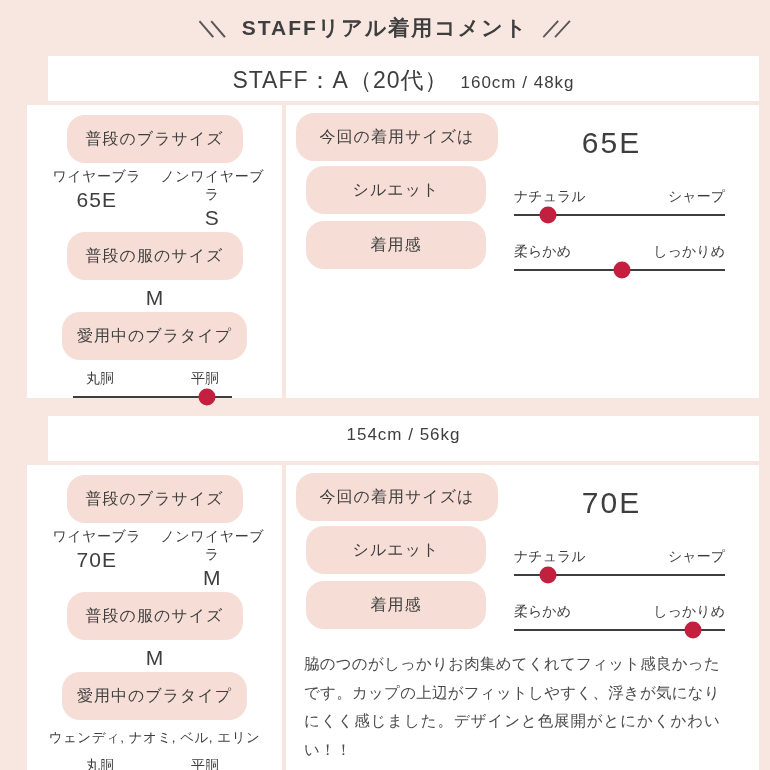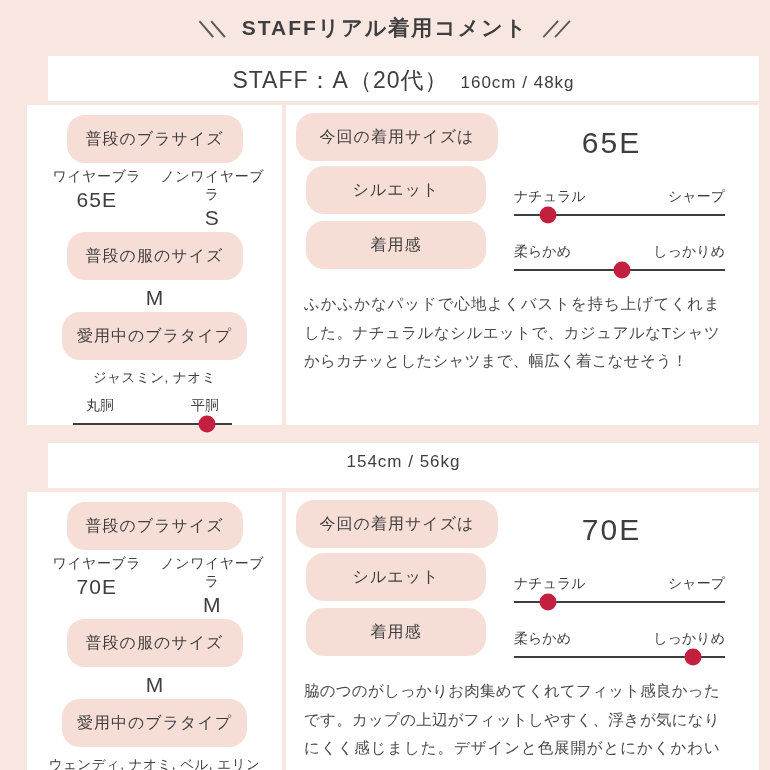--- a/index.html
+++ b/index.html
@@ -106,21 +106,20 @@
           <div class="size-value">65E</div>
         </div>
         <div class="size-col">
           <div class="size-label">ノンワイヤーブラ</div>
           <div class="size-value">S</div>
         </div>
       </div>
       <div class="pill gap-top">普段の服のサイズ</div>
       <div class="clothes-value">M</div>
       <div class="pill gap-top">愛用中のブラタイプ</div>
-      <div class="bra-types">ジャスミン, ナオミ</div>
       <div class="scale torso-scale">
         <div class="scale-labels inset">
           <span>丸胴</span>
           <span>平胴</span>
         </div>
         <div class="scale-track">
           <span class="scale-dot" style="left: 84%;"></span>
         </div>
       </div>
     </div>
@@ -147,21 +146,20 @@
         <div class="scale right-scale">
           <div class="scale-labels">
             <span>柔らかめ</span>
             <span>しっかりめ</span>
           </div>
           <div class="scale-track">
             <span class="scale-dot" style="left: 51%;"></span>
           </div>
         </div>
       </div>
-      <p class="comment">ふかふかなパッドで心地よくバストを持ち上げてくれました。ナチュラルなシルエットで、カジュアルなTシャツからカチッとしたシャツまで、幅広く着こなせそう！</p>
     </div>
   </section>
 
   <section class="card c2">
     <header class="card-header">
       <span class="staff-stats">154cm / 56kg</span>
     </header>
 
     <div class="cell left-cell">
       <div class="pill">普段のブラサイズ</div>

